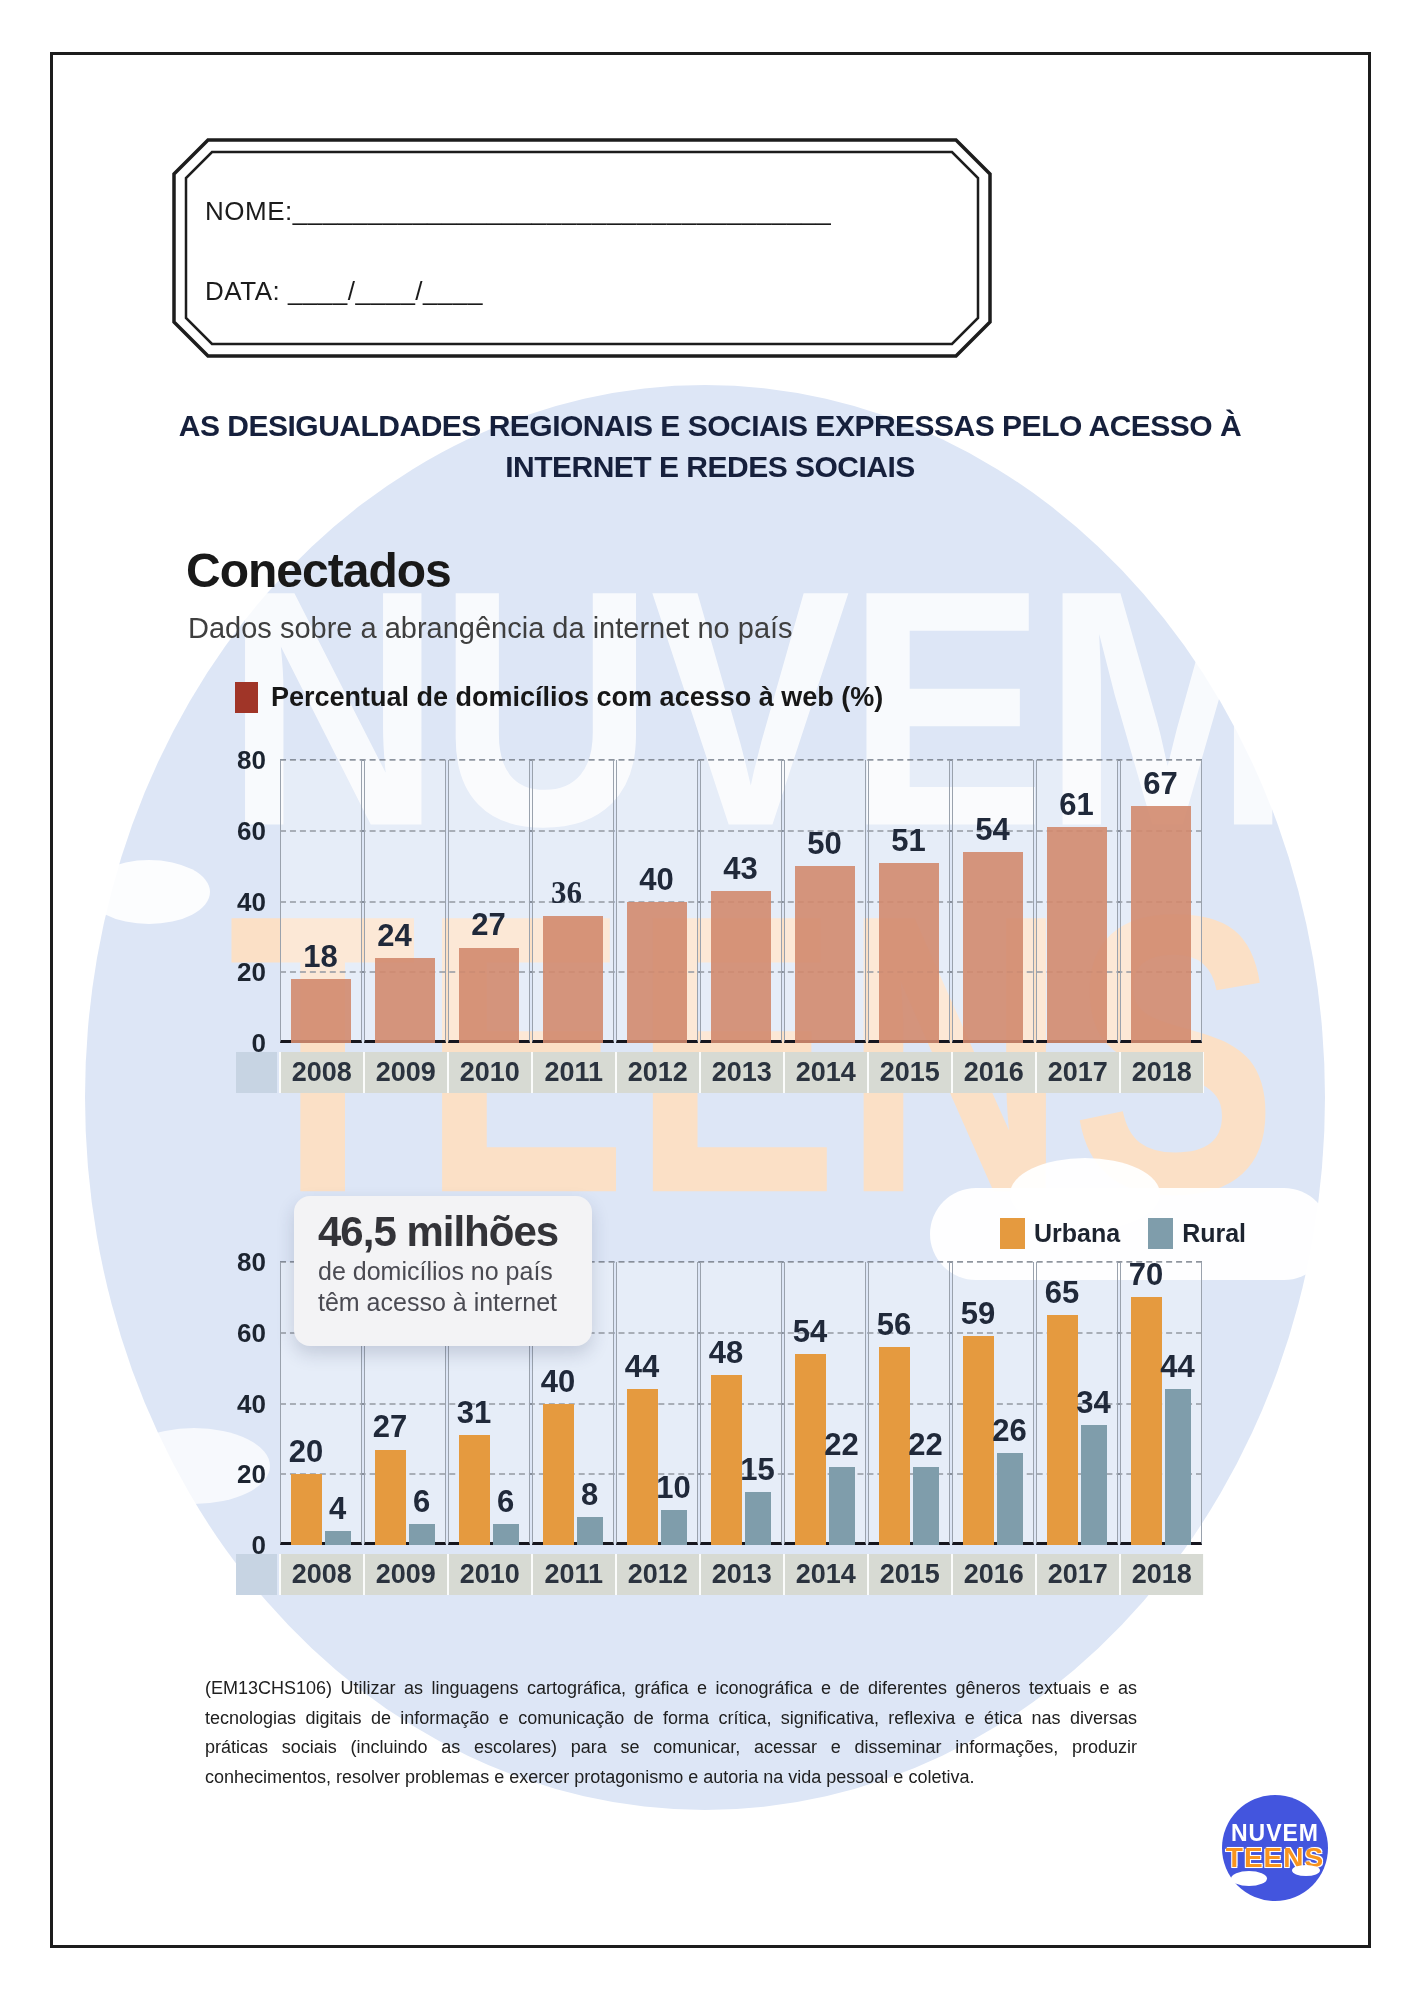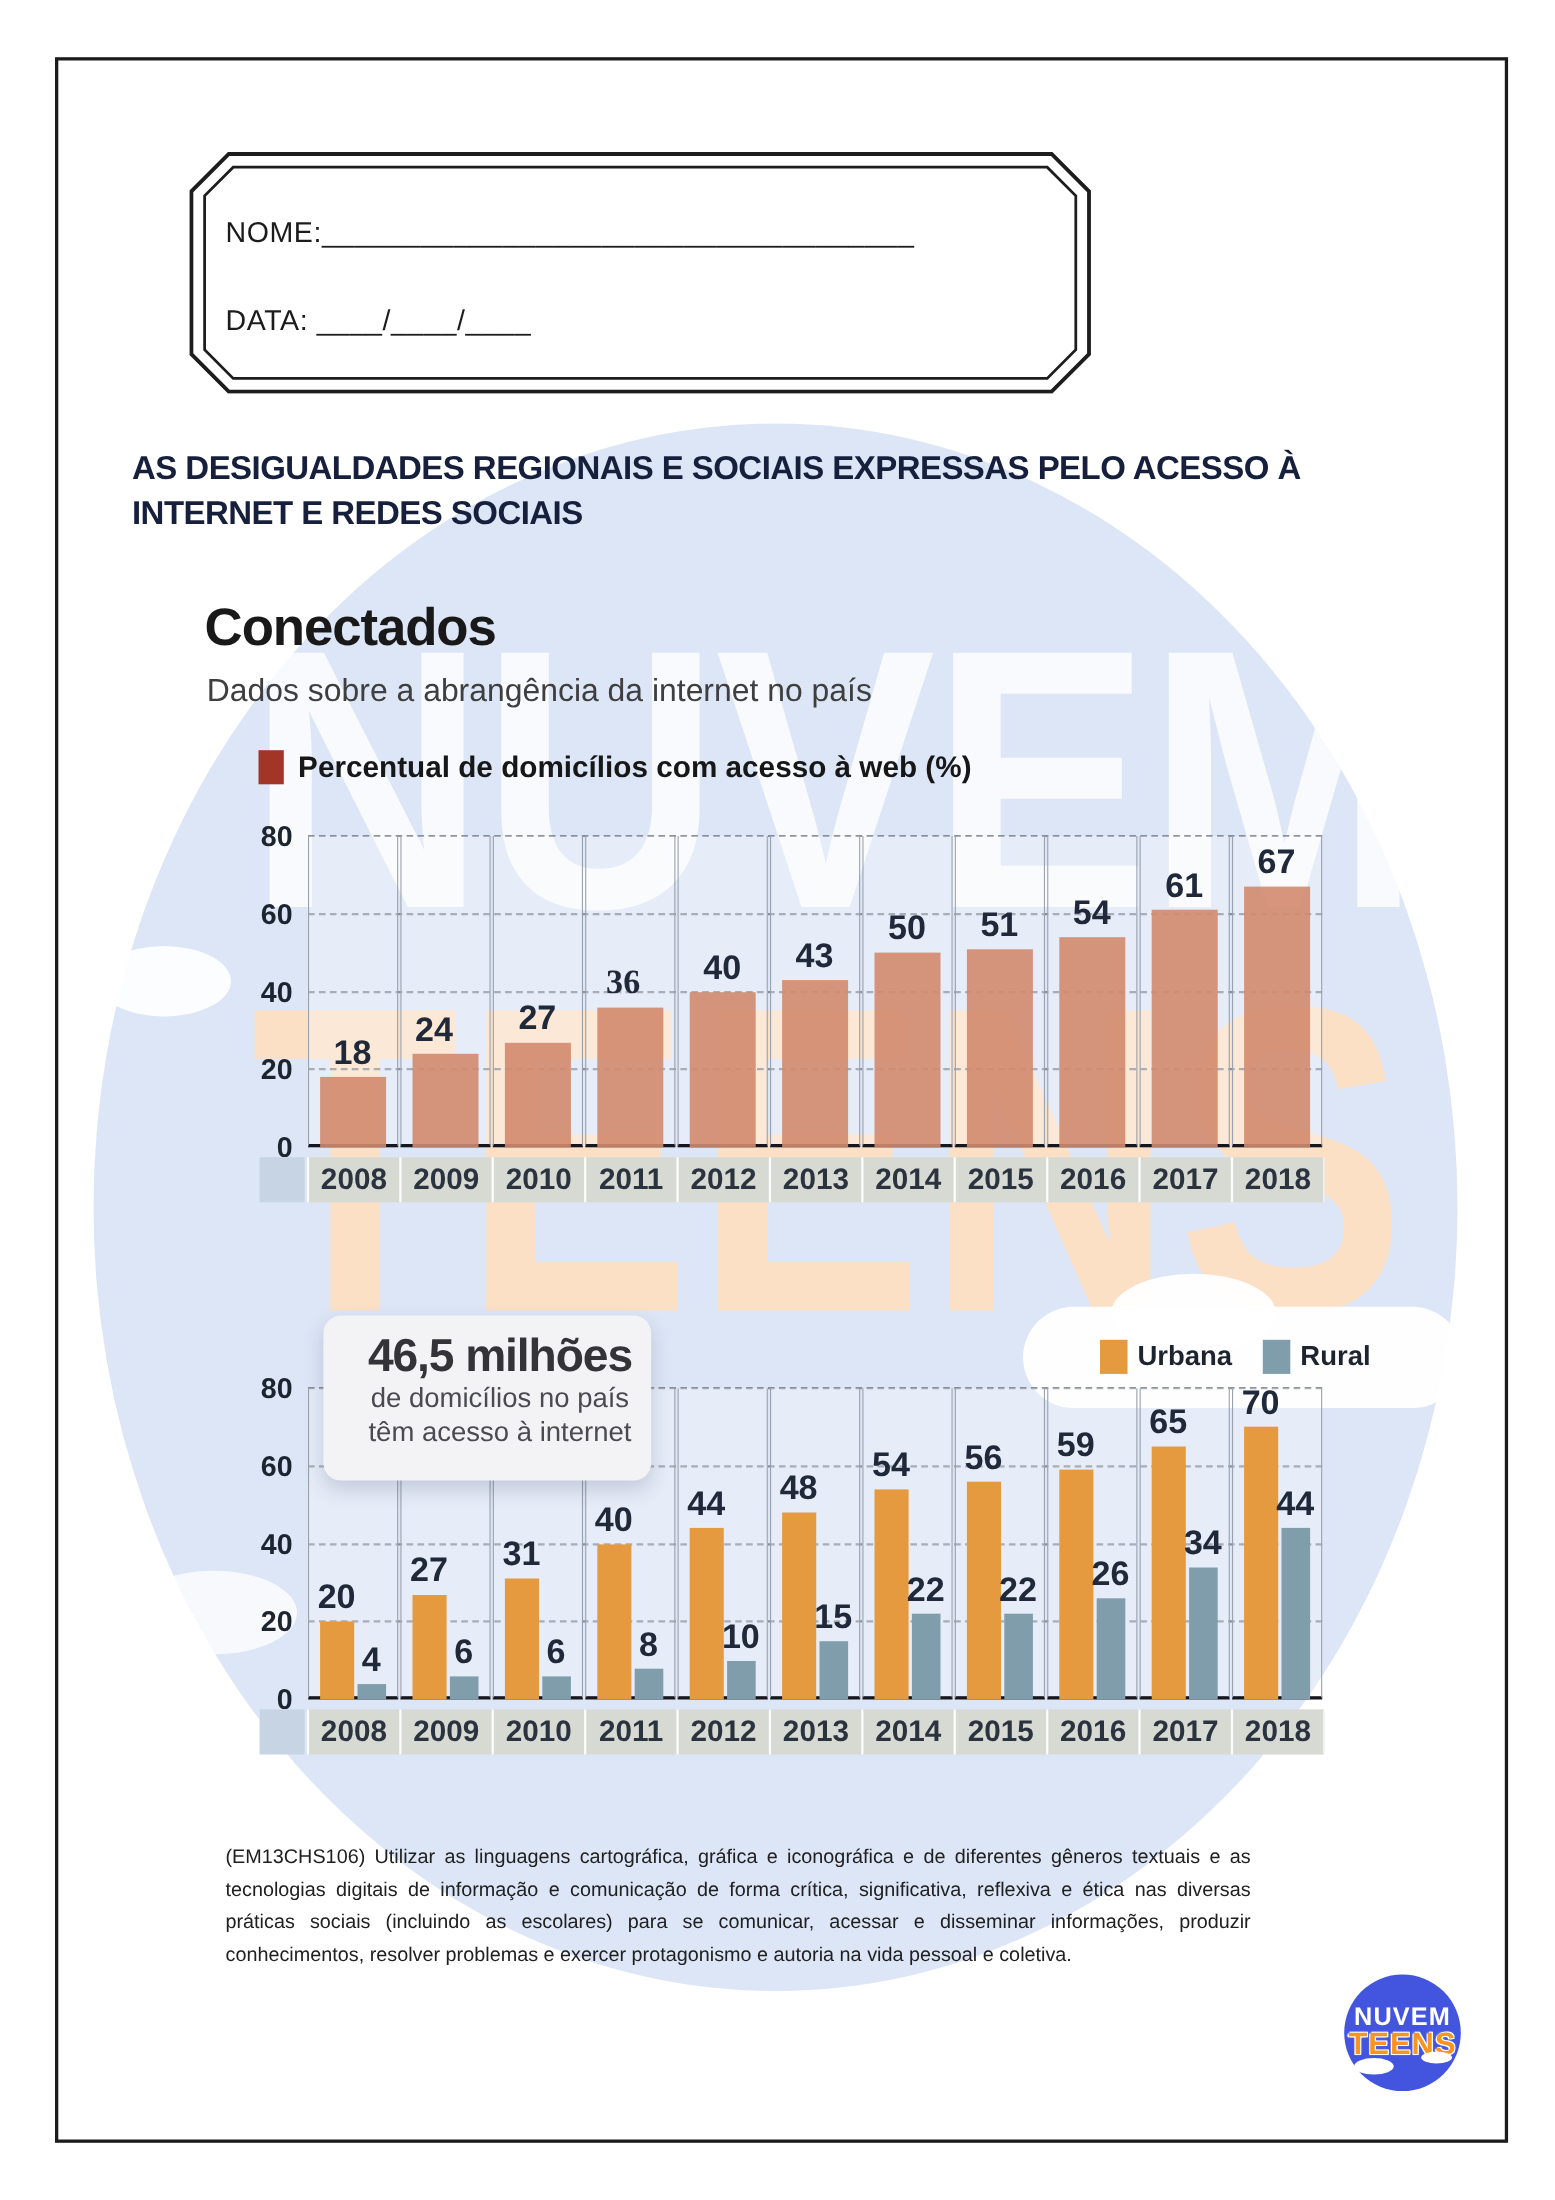--- a/index.html
+++ b/index.html
@@ -14,21 +14,21 @@
          letter-spacing:-4px;transform:scaleY(1.12);transform-origin:top left;}
   .wm-teens{left:228px;top:856px;font-size:310px;color:#fbe0c6;
          letter-spacing:4px;transform:scaleY(1.28);transform-origin:top left;}
   .cloud{position:absolute;background:#ffffff;border-radius:50%;z-index:1;}
 
   .namebox{position:absolute;left:172px;top:138px;width:820px;height:220px;z-index:2;}
   .nb-text{position:absolute;left:205px;font-size:26px;color:#1b1b1b;letter-spacing:.5px;z-index:3;white-space:nowrap;}
   .nb-name{top:196px;}
   .nb-date{top:276px;}
 
-  .doc-title{position:absolute;left:120px;top:405px;width:1180px;
+  .doc-title{position:absolute;left:120px;top:405px;width:1180px;text-align:center;
          font-size:30px;font-weight:bold;color:#16203c;line-height:41px;z-index:2;letter-spacing:-.5px;}
 
   .info-title{position:absolute;left:186px;top:543px;font-size:48px;font-weight:bold;
          color:#191919;letter-spacing:-1px;z-index:2;}
   .info-sub{position:absolute;left:188px;top:612px;font-size:29px;color:#3f3f3f;z-index:2;}
 
   .chart-heading{position:absolute;left:235px;display:flex;align-items:center;gap:13px;z-index:3;}
   .chart-heading .bullet{width:23px;height:31px;background:#a03528;flex:none;}
   .chart-heading .htext{font-size:27px;font-weight:bold;color:#171717;white-space:nowrap;}
   .ch1{top:682px;}
@@ -49,21 +49,21 @@
          border-left:2px solid rgba(255,255,255,.9);border-right:1px solid rgba(255,255,255,.9);}
   .ystub{position:absolute;top:292px;left:-44px;width:41px;height:41px;background:#c7d4e3;}
 
   .legend{position:absolute;left:1000px;top:1218px;display:flex;align-items:center;z-index:3;}
   .legend .sw{width:25px;height:31px;flex:none;}
   .legend .ltext{font-size:25px;font-weight:bold;color:#1d2430;margin-left:9px;}
   .legend .gap{width:28px;flex:none;}
 
   .callout{position:absolute;left:294px;top:1196px;width:298px;height:150px;background:#f3f3f5;
          border-radius:16px;box-shadow:0 8px 18px rgba(40,50,90,.18);z-index:4;
-         padding:12px 1px 0 24px;box-sizing:border-box;text-align:center;}
+         padding:12px 1px 0 24px;box-sizing:border-box;}
   .callout .big{font-size:42px;font-weight:bold;color:#333338;letter-spacing:-1px;}
   .callout .small{font-size:25px;color:#4a4a52;line-height:31px;}
   .callout .small:first-of-type{margin-top:6px;}
 
   .citation{position:absolute;left:205px;top:1674px;width:932px;font-size:18px;line-height:1.65;
          color:#202020;text-align:justify;z-index:2;}
 
   .logo{position:absolute;left:1222px;top:1795px;width:106px;height:106px;border-radius:50%;
          background:#4355de;z-index:3;}
   .logo .l1{position:absolute;top:25px;width:100%;text-align:center;color:#fff;

